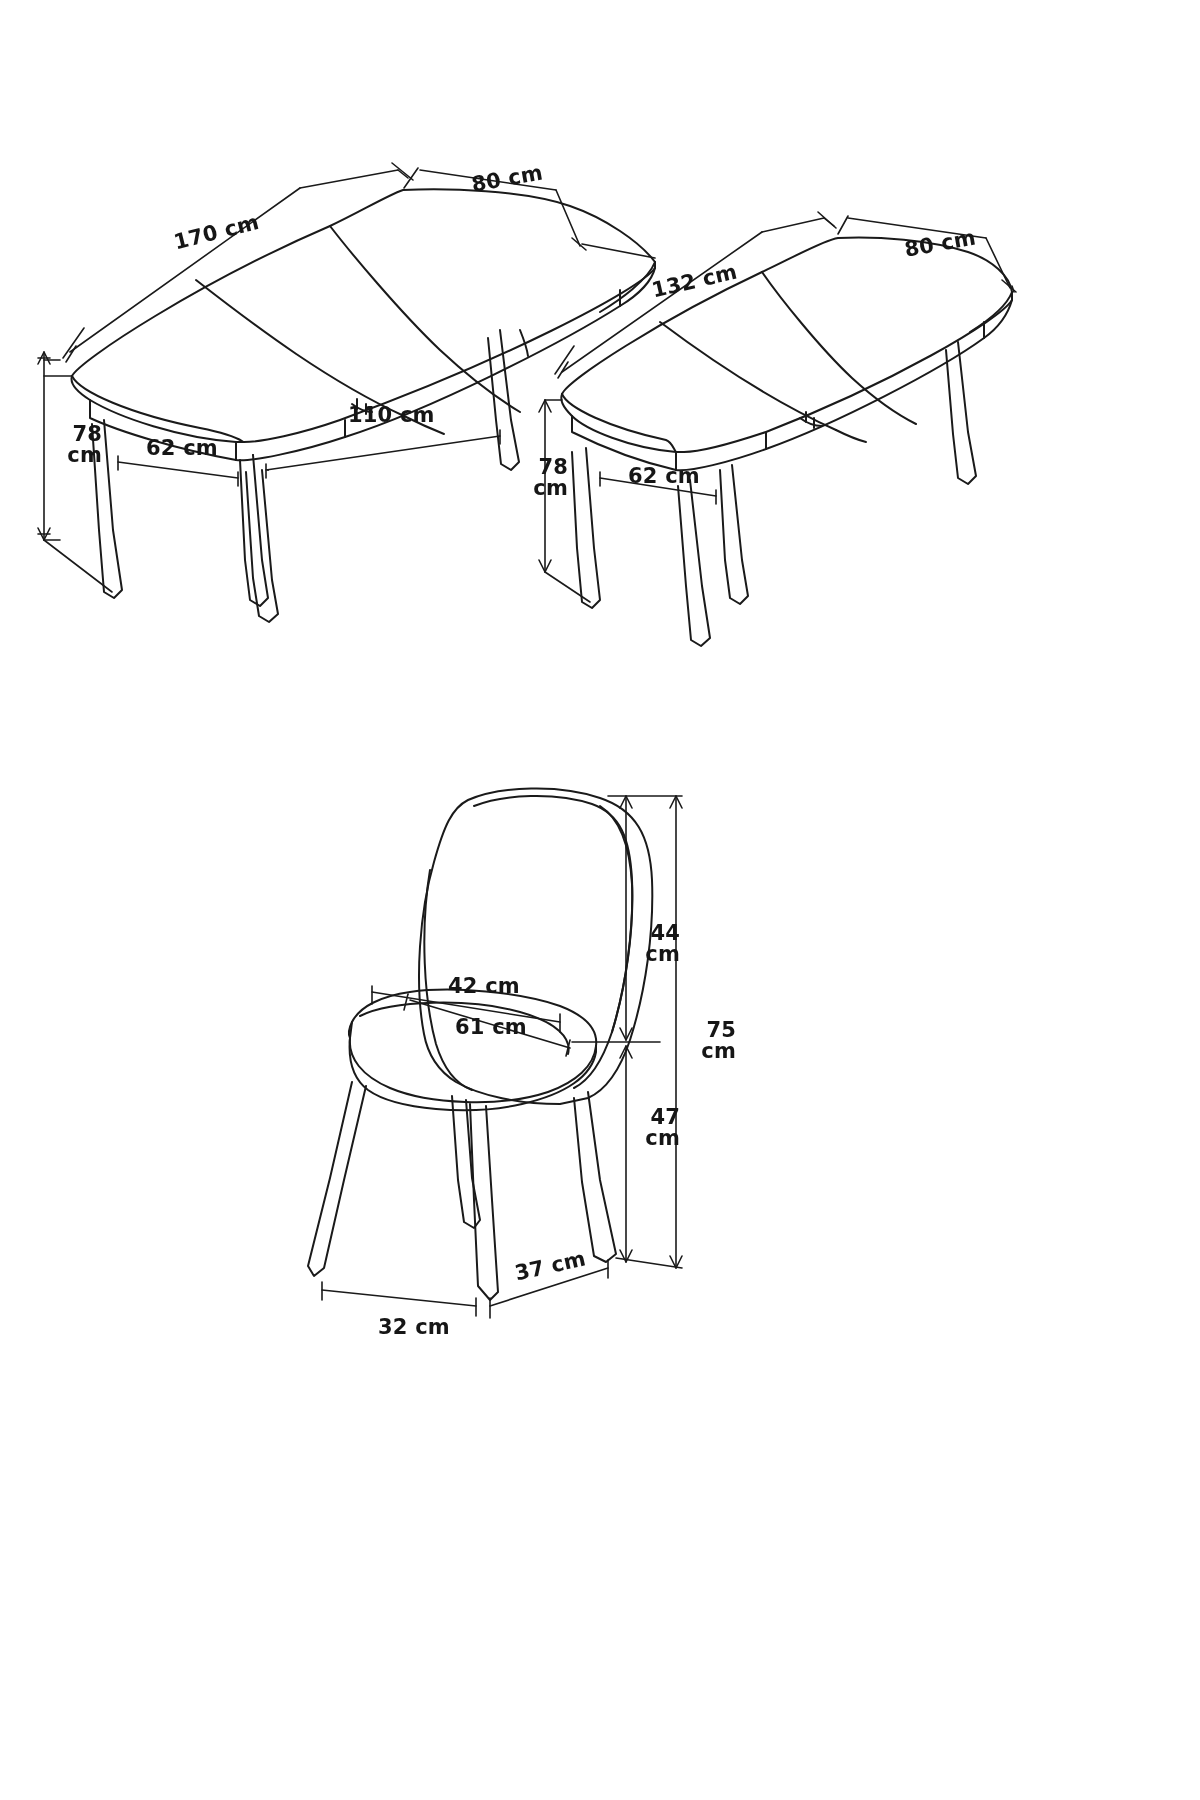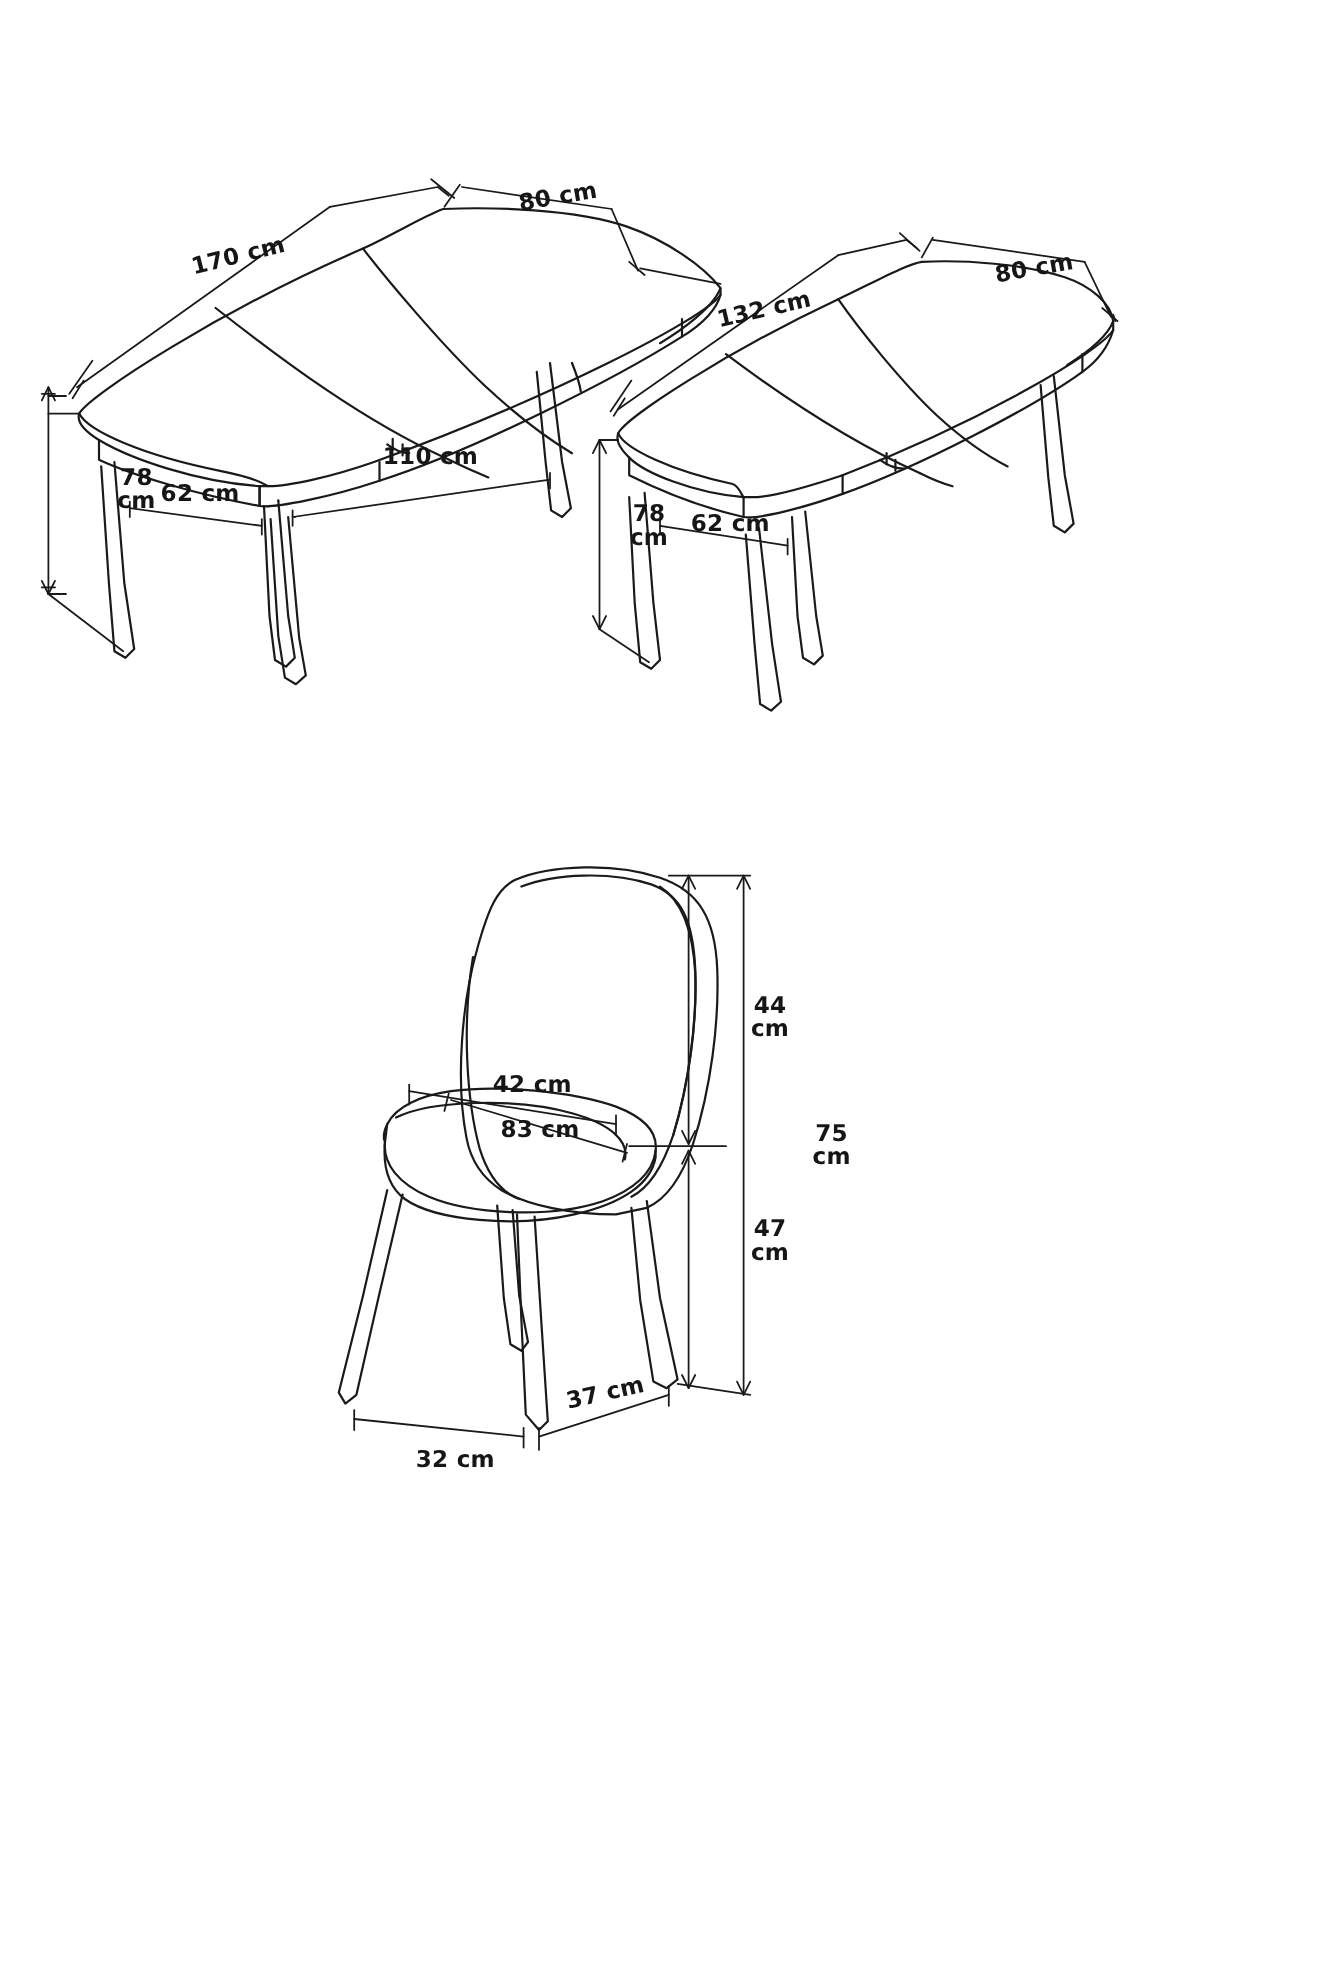--- a/index.html
+++ b/index.html
@@ -31,21 +31,21 @@
   .dim-label {
     position: absolute;
     font-family: "DejaVu Sans", sans-serif;
     font-weight: bold;
     color: #161616;
     font-size: 21px;
     line-height: 1.02;
     white-space: pre-line;
     letter-spacing: 0.2px;
   }
-  .dim-label.center { text-align: center; margin-left: 44px; }
+  .dim-label.center { text-align: right; }
   .dim-label.rot-n12 { transform: rotate(-12.5deg); transform-origin: left top; }
   .dim-label.rot-n13 { transform: rotate(-13deg); transform-origin: left top; }
   .dim-label.rot-n14 { transform: rotate(-14deg); transform-origin: left top; }
   .dim-label.rot-n10 { transform: rotate(-10deg); transform-origin: left top; }
 </style>
 </head>
 <body>
 
 <div class="canvas">
 
@@ -289,30 +289,30 @@
 
   <div class="dim-label rot-n13" style="left:650px; top:281px;">132 cm</div>
 
   <div class="dim-label rot-n10" style="left:903px; top:240px;">80 cm</div>
 
   <div class="dim-label center" style="left:524px; top:457px; width:44px;">78
 cm</div>
 
   <div class="dim-label" style="left:628px; top:466px;">62 cm</div>
 
-  <div class="dim-label center" style="left:632px; top:904px; width:48px;">44
+  <div class="dim-label center" style="left:632px; top:923px; width:48px;">44
 cm</div>
 
   <div class="dim-label center" style="left:688px; top:1020px; width:48px;">75
 cm</div>
 
   <div class="dim-label center" style="left:632px; top:1107px; width:48px;">47
 cm</div>
 
   <div class="dim-label" style="left:448px; top:976px;">42 cm</div>
 
-  <div class="dim-label" style="left:455px; top:1017px;">83 cm</div>
+  <div class="dim-label" style="left:455px; top:1017px;">61 cm</div>
 
   <div class="dim-label" style="left:378px; top:1317px;">32 cm</div>
 
   <div class="dim-label rot-n12" style="left:513px; top:1264px;">37 cm</div>
 
 </div>
 
 </body></html>

